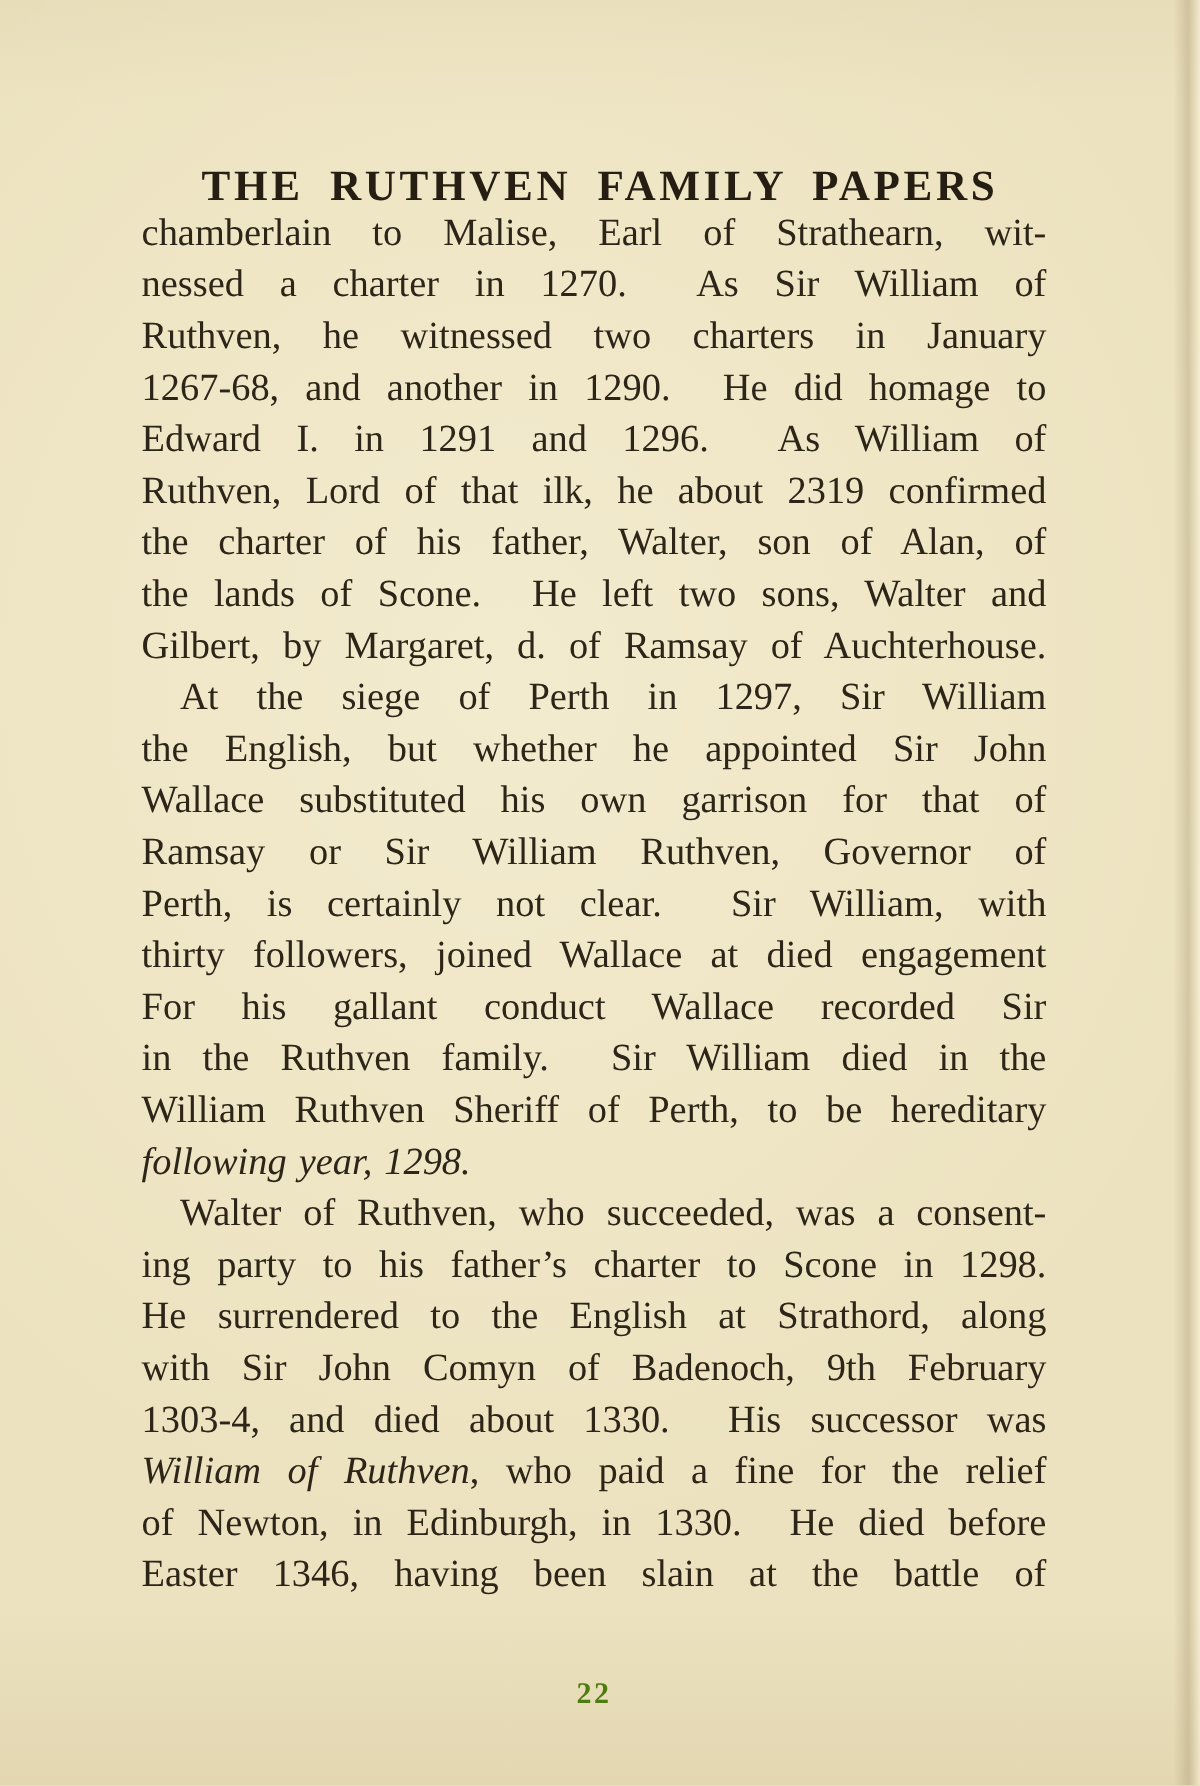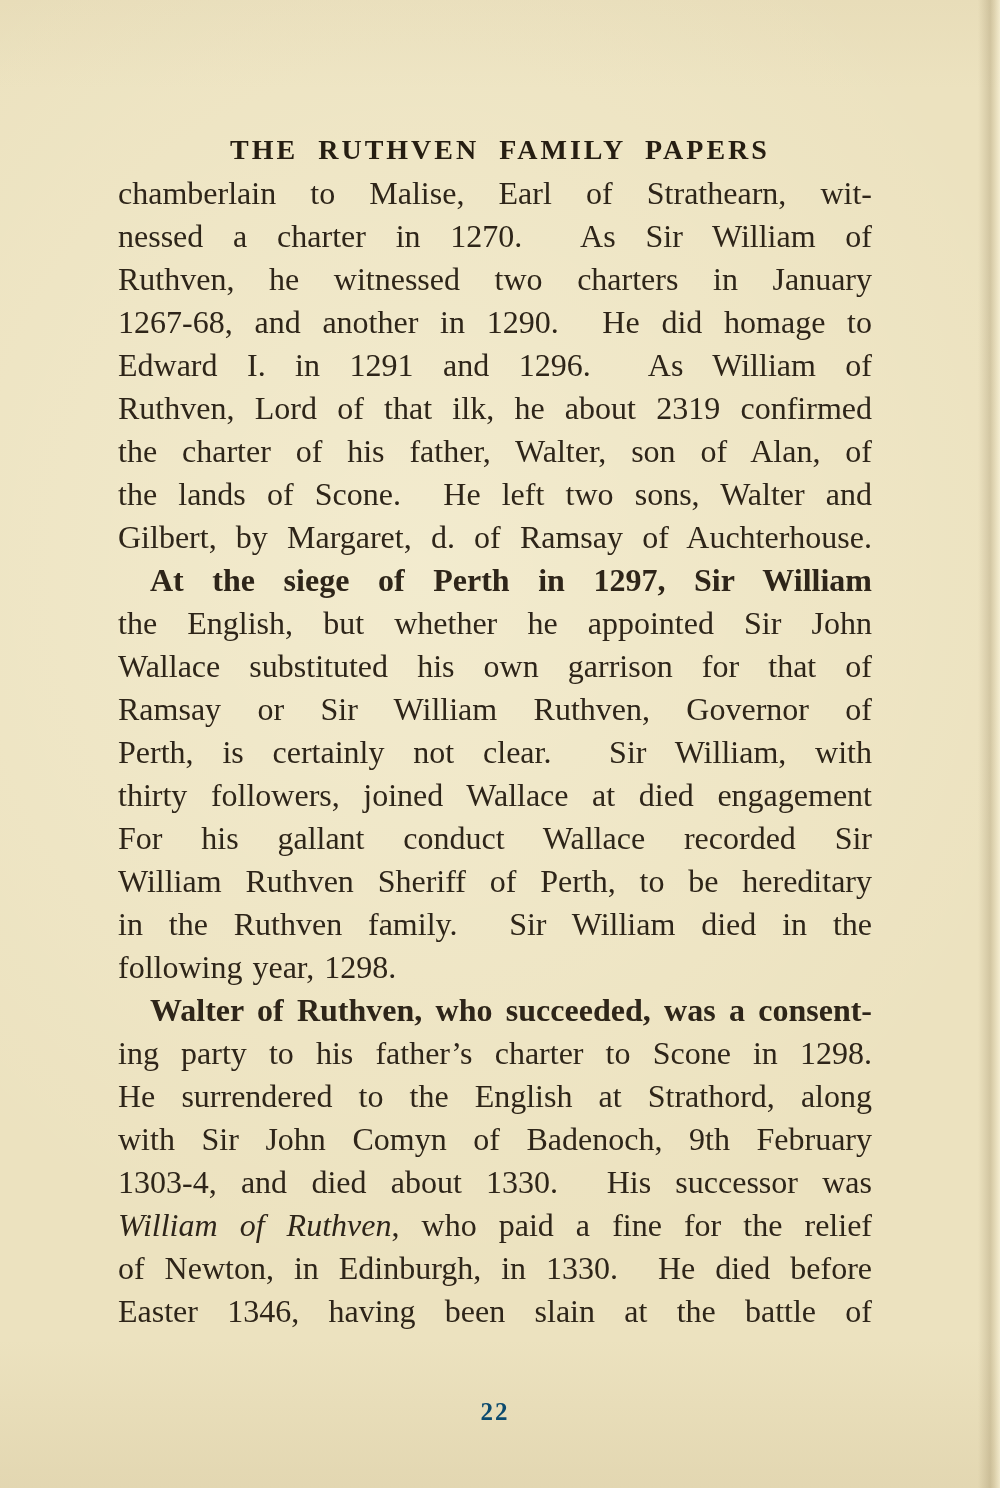--- a/index.html
+++ b/index.html
@@ -29,21 +29,21 @@
       rgba(118,98,58,0.22) 55%,
       rgba(118,98,58,0.10) 72%,
       rgba(255,250,228,0.45) 100%);
   }
   .page-title {
     position: absolute;
     top: 108px;
     left: 0;
     width: 1000px;
     text-align: center;
-    font-size: 28px;
+    font-size: 36px;
     line-height: 46px;
     font-weight: 700;
     letter-spacing: 3px;
     word-spacing: 10px;
     color: #261e12;
   }
   .text-block {
     position: absolute;
     top: 172px;
     left: 118px;
@@ -54,38 +54,38 @@
   .line {
     height: 43px;
     line-height: 43px;
     text-align: justify;
     text-align-last: justify;
     word-spacing: 2px;
     white-space: normal;
   }
   .line.lastline {
     text-align-last: left;
+    font-style: italic;
   }
   .line.indent {
     text-indent: 32px;
-    font-weight: bold;
   }
   .line .it {
     font-style: italic;
   }
   .page-number {
     position: absolute;
     top: 1398px;
     left: 118px;
     width: 754px;
     text-align: center;
     font-size: 25px;
     font-weight: 700;
     letter-spacing: 2px;
-    color: #0c4a6e;
+    color: #4d7c0f;
   }
 </style>
 </head>
 <body>
 
 <div class="paper"></div>
 <div class="edge-right"></div>
 
 <h1 class="page-title">THE RUTHVEN FAMILY PAPERS</h1>
 
@@ -102,22 +102,22 @@
       <div class="line">Gilbert, by Margaret, d. of Ramsay of Auchterhouse.</div>
     </div>
     <div class="paragraph">
       <div class="line indent">At the siege of Perth in 1297, Sir William</div>
       <div class="line">the English, but whether he appointed Sir John</div>
       <div class="line">Wallace substituted his own garrison for that of</div>
       <div class="line">Ramsay or Sir William Ruthven, Governor of</div>
       <div class="line">Perth, is certainly not clear.&nbsp; Sir William, with</div>
       <div class="line">thirty followers, joined Wallace at died engagement</div>
       <div class="line">For his gallant conduct Wallace recorded Sir</div>
+      <div class="line">in the Ruthven family.&nbsp; Sir William died in the</div>
       <div class="line">William Ruthven Sheriff of Perth, to be hereditary</div>
-      <div class="line">in the Ruthven family.&nbsp; Sir William died in the</div>
       <div class="line lastline">following year, 1298.</div>
     </div>
     <div class="paragraph">
       <div class="line indent">Walter of Ruthven, who succeeded, was a consent-</div>
       <div class="line">ing party to his father’s charter to Scone in 1298.</div>
       <div class="line">He surrendered to the English at Strathord, along</div>
       <div class="line">with Sir John Comyn of Badenoch, 9th February</div>
       <div class="line">1303-4, and died about 1330.&nbsp; His successor was</div>
       <div class="line"><span class="it">William of Ruthven</span><span>, who paid a fine for the relief</span></div>
       <div class="line">of Newton, in Edinburgh, in 1330.&nbsp; He died before</div>

